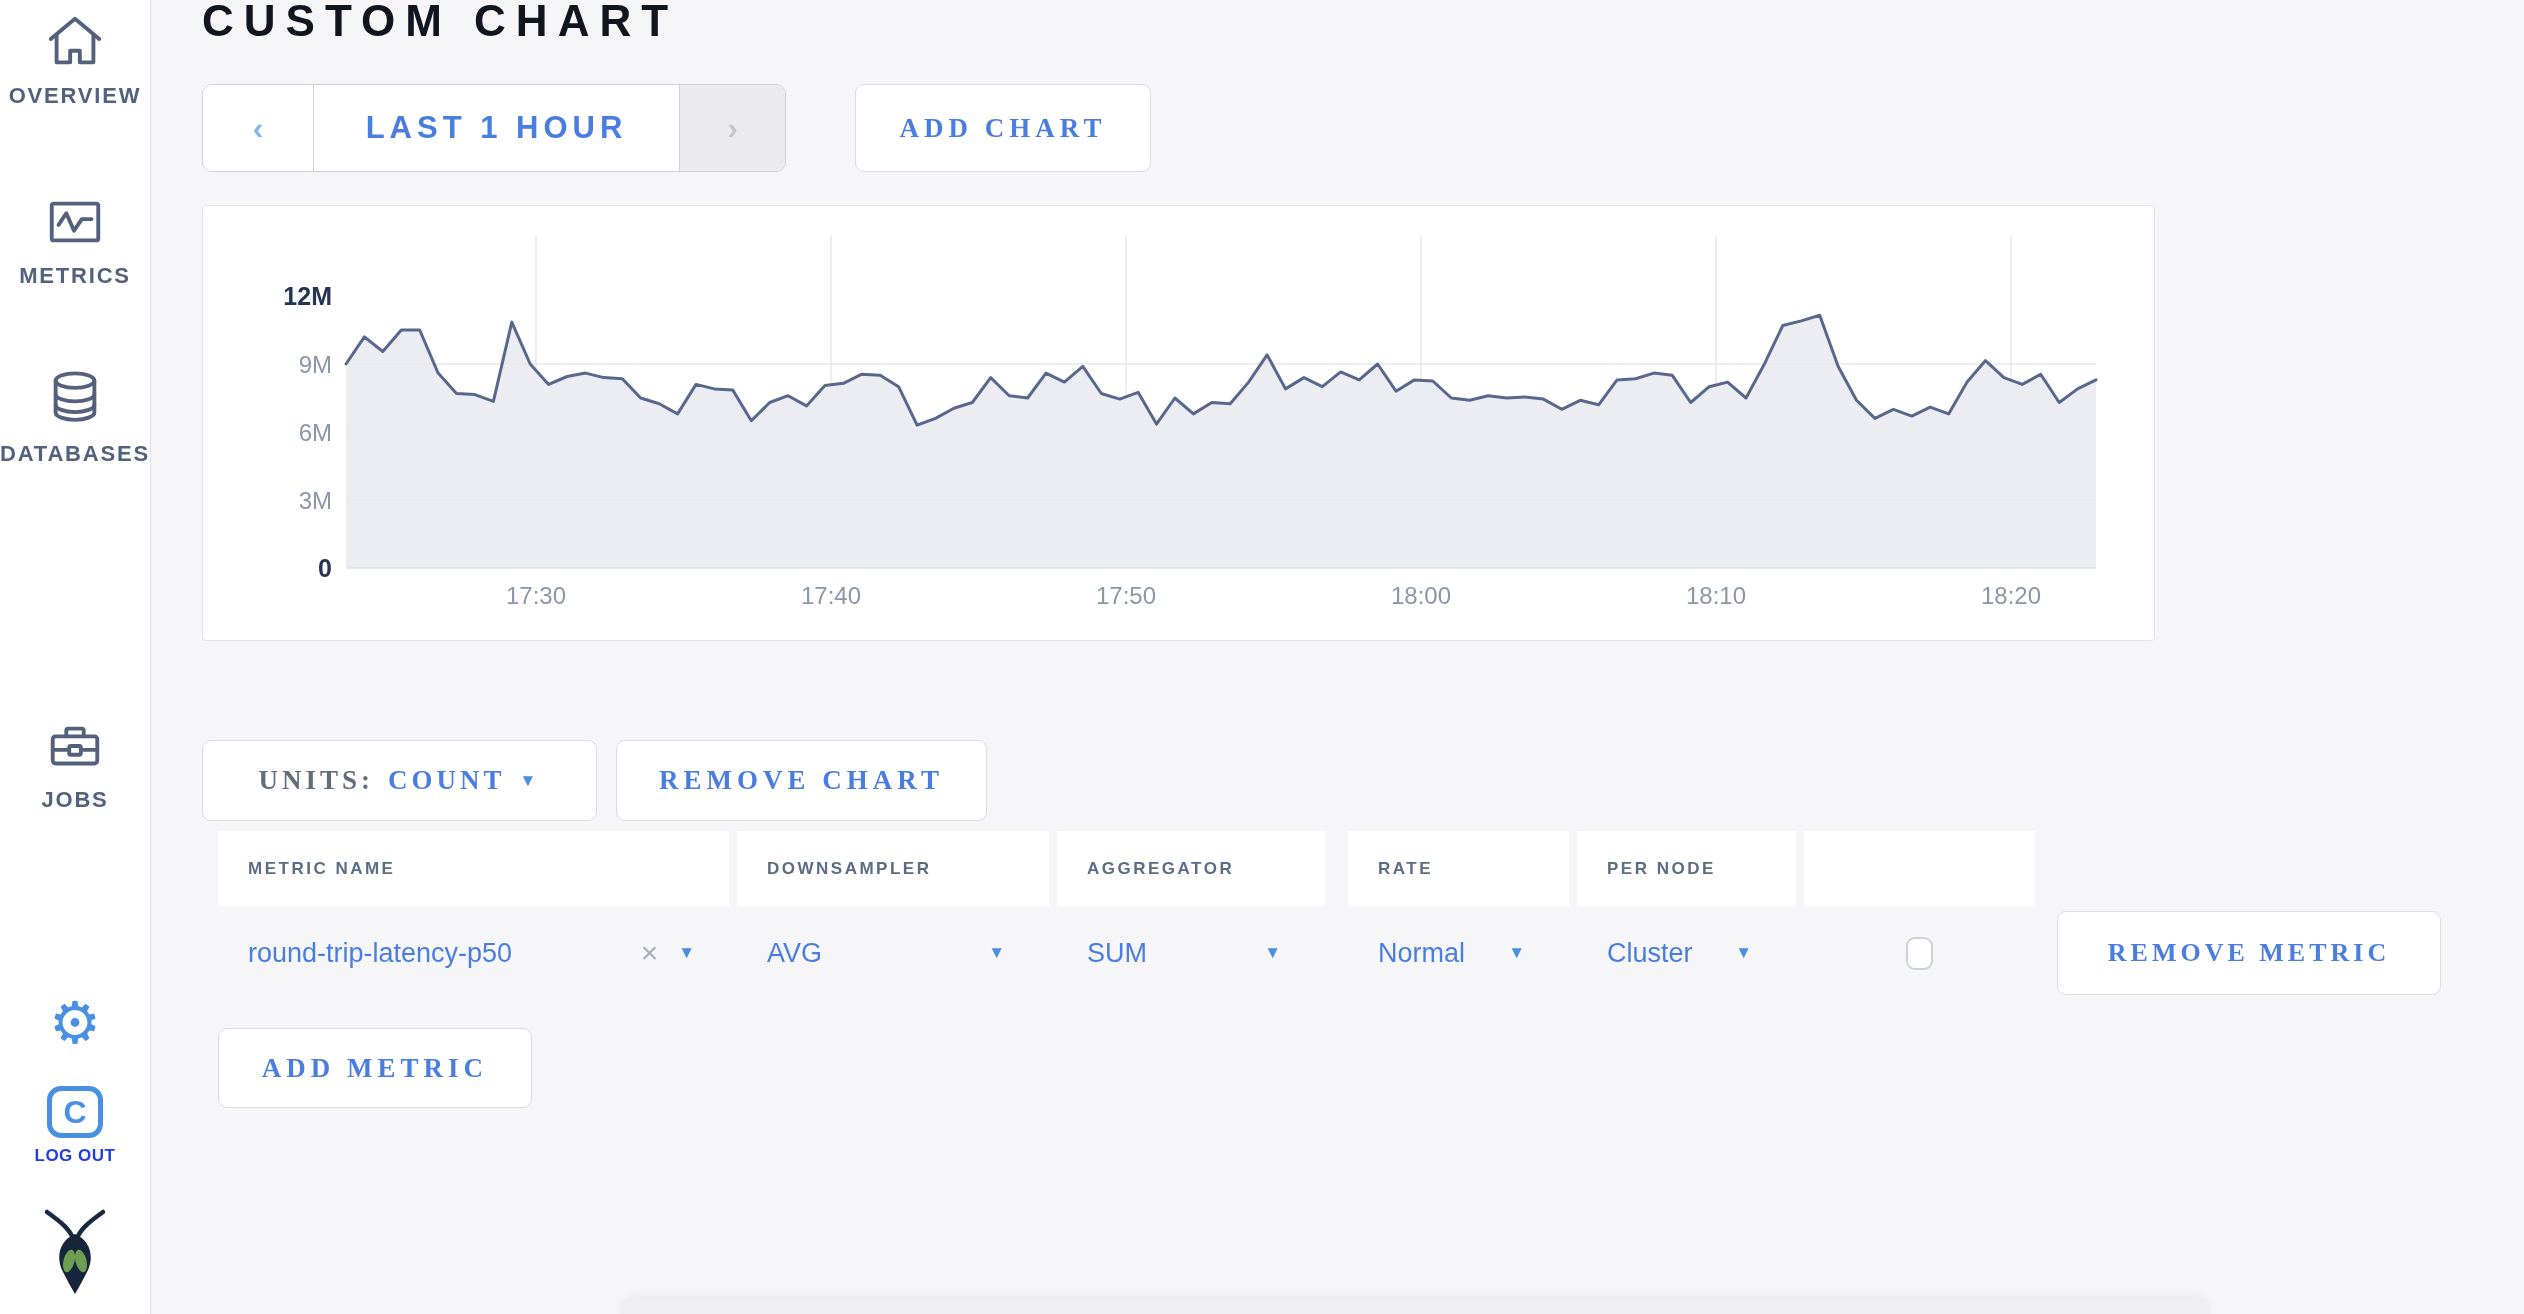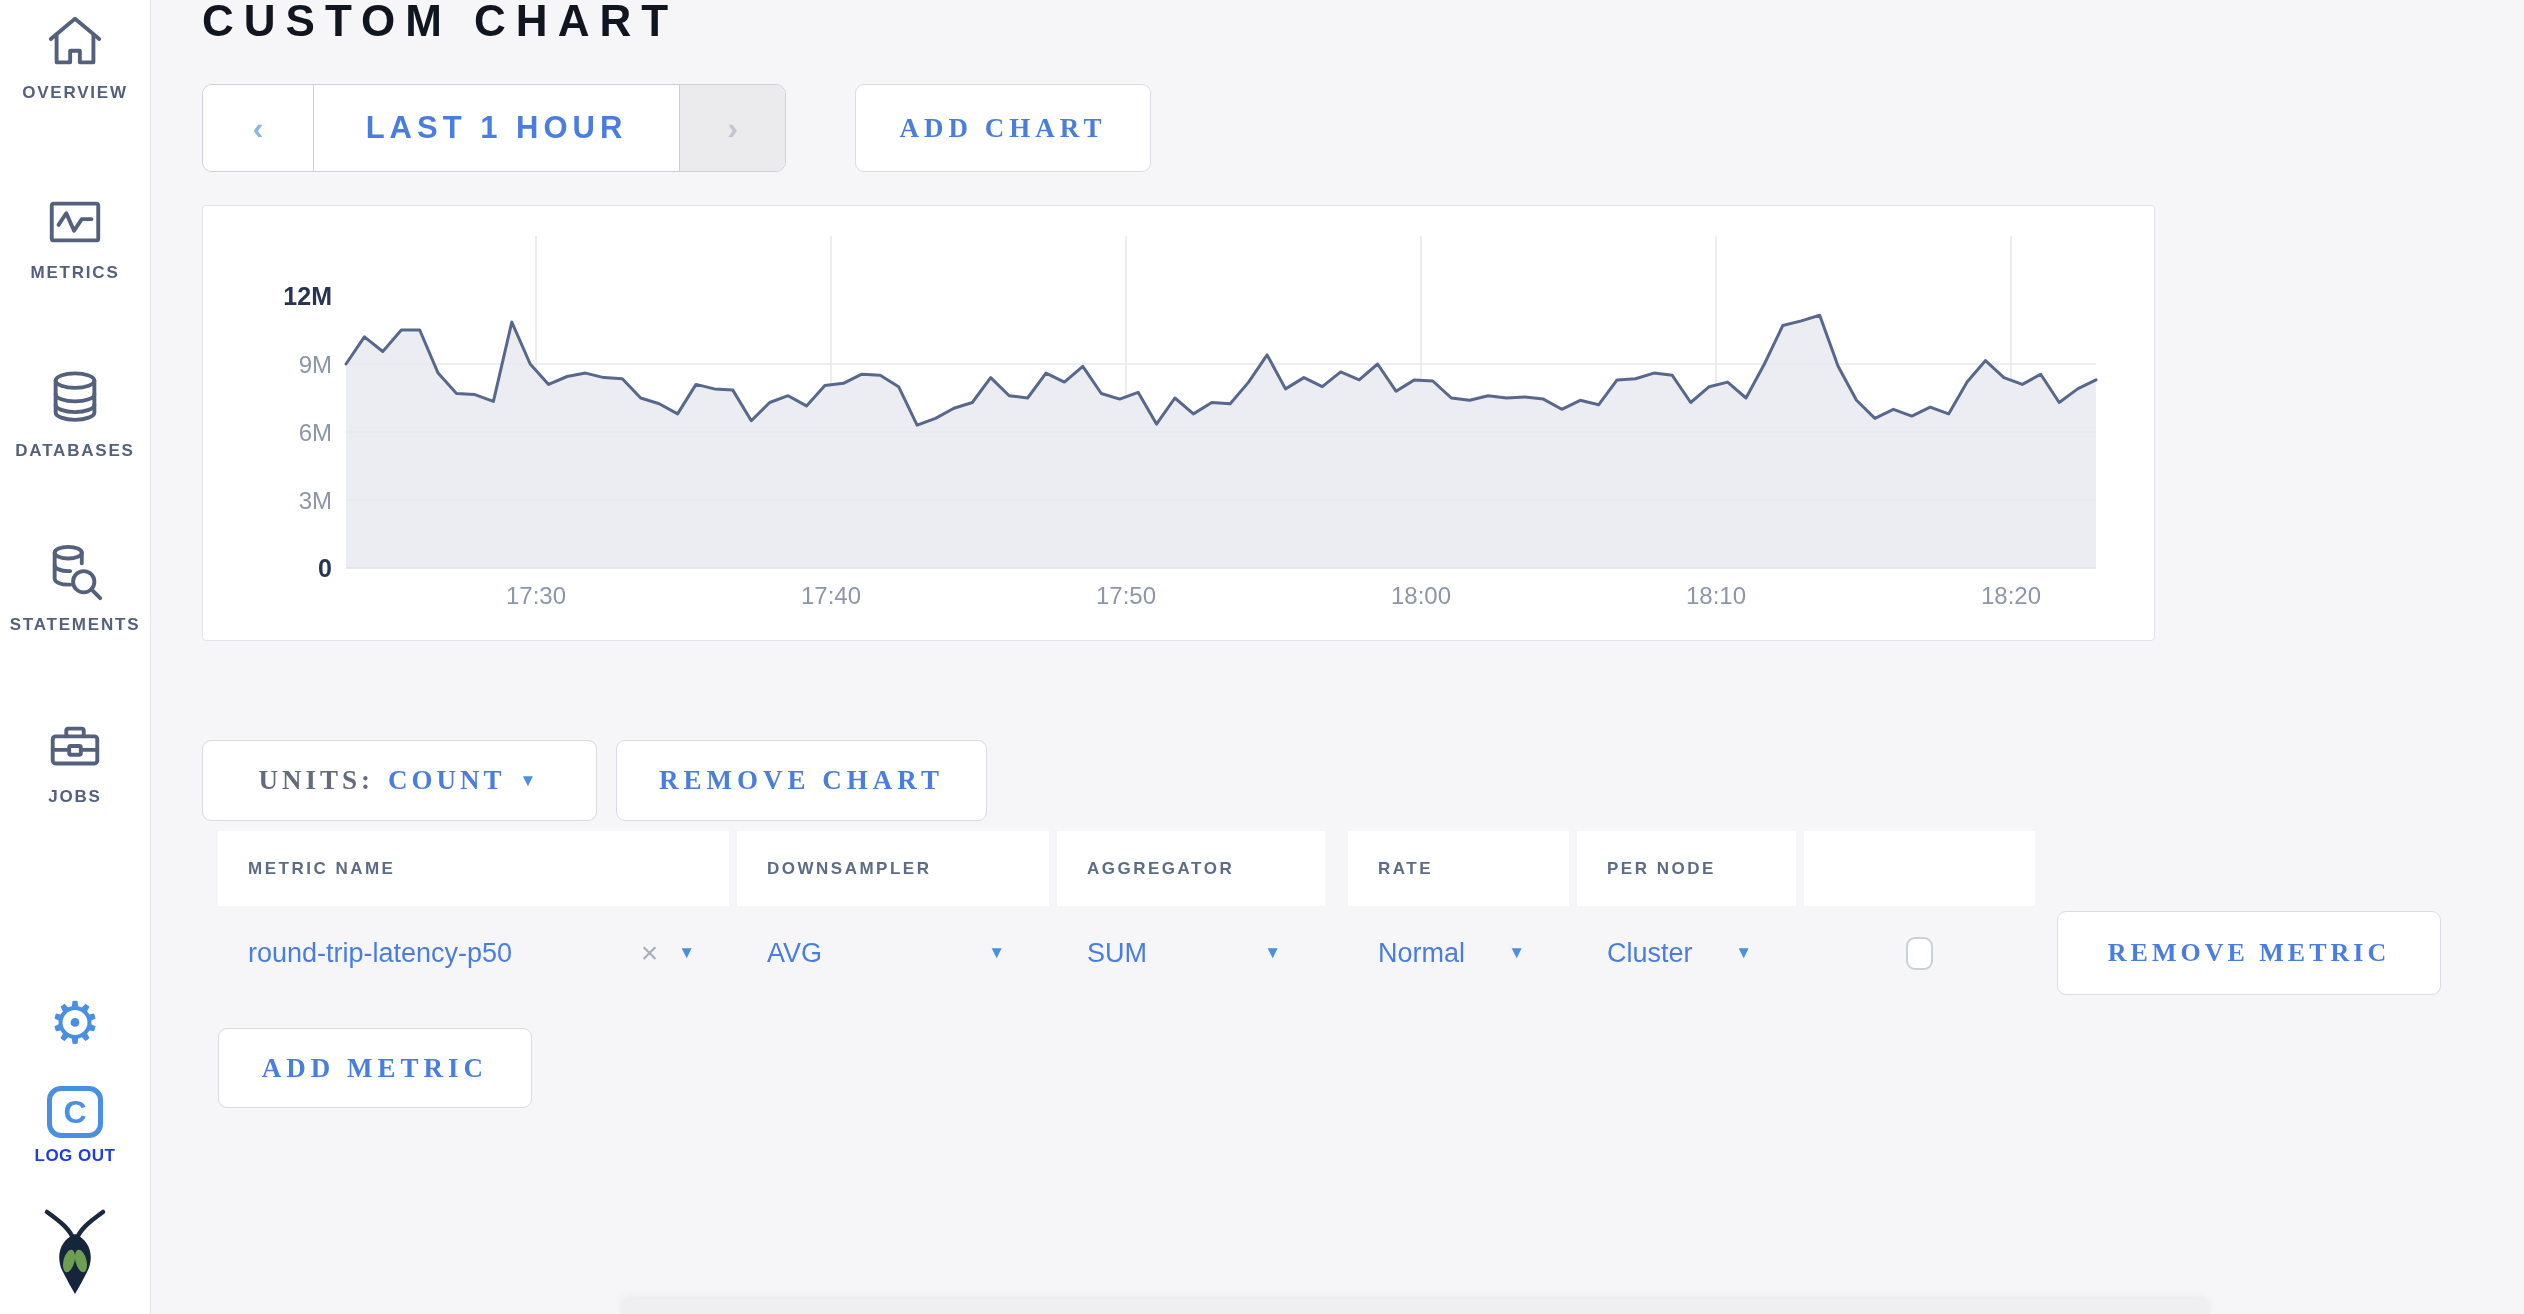--- a/index.html
+++ b/index.html
@@ -10,21 +10,21 @@
     position: relative;
     overflow: hidden;
     color: #1a2233;
   }
   
   .sidebar {
     position: absolute; left: 0; top: 0; width: 151px; height: 1314px;
     background: #ffffff; border-right: 1px solid #e4e5e9; z-index: 5;
   }
   .nav-item { position: absolute; width: 100%; display: flex; flex-direction: column; align-items: center; cursor: pointer; }
-  .nav-label { font-size: 17px; font-weight: 700; letter-spacing: 1.8px; color: #53617c; margin-top: 9px; }
+  .nav-label { font-size: 22px; font-weight: 700; letter-spacing: 1.8px; color: #53617c; margin-top: 9px; }
   .nav-icon svg { display: block; }
   .gear-glyph { font-size: 58px; color: #4a90e2; line-height: 62px; }
   .c-badge {
     width: 56px; height: 52px; border: 5px solid #4a90e2; border-radius: 14px;
     display: flex; align-items: center; justify-content: center;
     color: #4a90e2; font-size: 32px; font-weight: 700;
   }
   .logout-label { font-size: 17px; font-weight: 700; letter-spacing: 0.5px; color: #1e3ce8; margin-top: 8px; text-align: center; }
   
   main { position: absolute; left: 151px; top: 0; right: 0; bottom: 0; }
@@ -131,33 +131,20 @@
   <div class="nav-item" style="top:366px">
     <span class="nav-icon">
       <svg width="62" height="66" viewBox="0 0 64 66" fill="none" stroke="#53617c" stroke-width="4" stroke-linecap="round" stroke-linejoin="round">
         <ellipse cx="32" cy="14" rx="20" ry="7.5"></ellipse>
         <path d="M12 14 V47 c0 4.1 9 7.5 20 7.5 s20 -3.4 20 -7.5 V14"></path>
         <path d="M12 28 c0 4.1 9 7.5 20 7.5 s20 -3.4 20 -7.5"></path>
         <path d="M12 39 c0 4.1 9 7.5 20 7.5 s20 -3.4 20 -7.5"></path>
       </svg>
     </span>
     <span class="nav-label">DATABASES</span>
-  </div>
-  <div class="nav-item" style="top:540px">
-    <span class="nav-icon">
-      <svg width="62" height="66" viewBox="0 0 64 66" fill="none" stroke="#53617c" stroke-width="4" stroke-linecap="round" stroke-linejoin="round">
-        <ellipse cx="25" cy="12" rx="14" ry="6"></ellipse>
-        <path d="M11 12 V39 c0 3.3 6.3 6 14 6 h2"></path>
-        <path d="M11 25 c0 3.3 6.3 6 14 6 h2"></path>
-        <path d="M39 12 V23"></path>
-        <circle cx="41" cy="42" r="11"></circle>
-        <path d="M49 50 L58 59"></path>
-      </svg>
-    </span>
-    <span class="nav-label">STATEMENTS</span>
   </div>
   <div class="nav-item" style="top:716px">
     <span class="nav-icon">
       <svg width="62" height="62" viewBox="0 0 64 64" fill="none" stroke="#53617c" stroke-width="4" stroke-linecap="round" stroke-linejoin="round">
         <rect x="9" y="21" width="46" height="28" rx="3"></rect>
         <path d="M23 21 V15 a2 2 0 0 1 2 -2 h14 a2 2 0 0 1 2 2 V21"></path>
         <rect x="26" y="31" width="12" height="9" rx="1.5"></rect>
         <path d="M9 35 h17 M38 35 h17"></path>
       </svg>
     </span>

